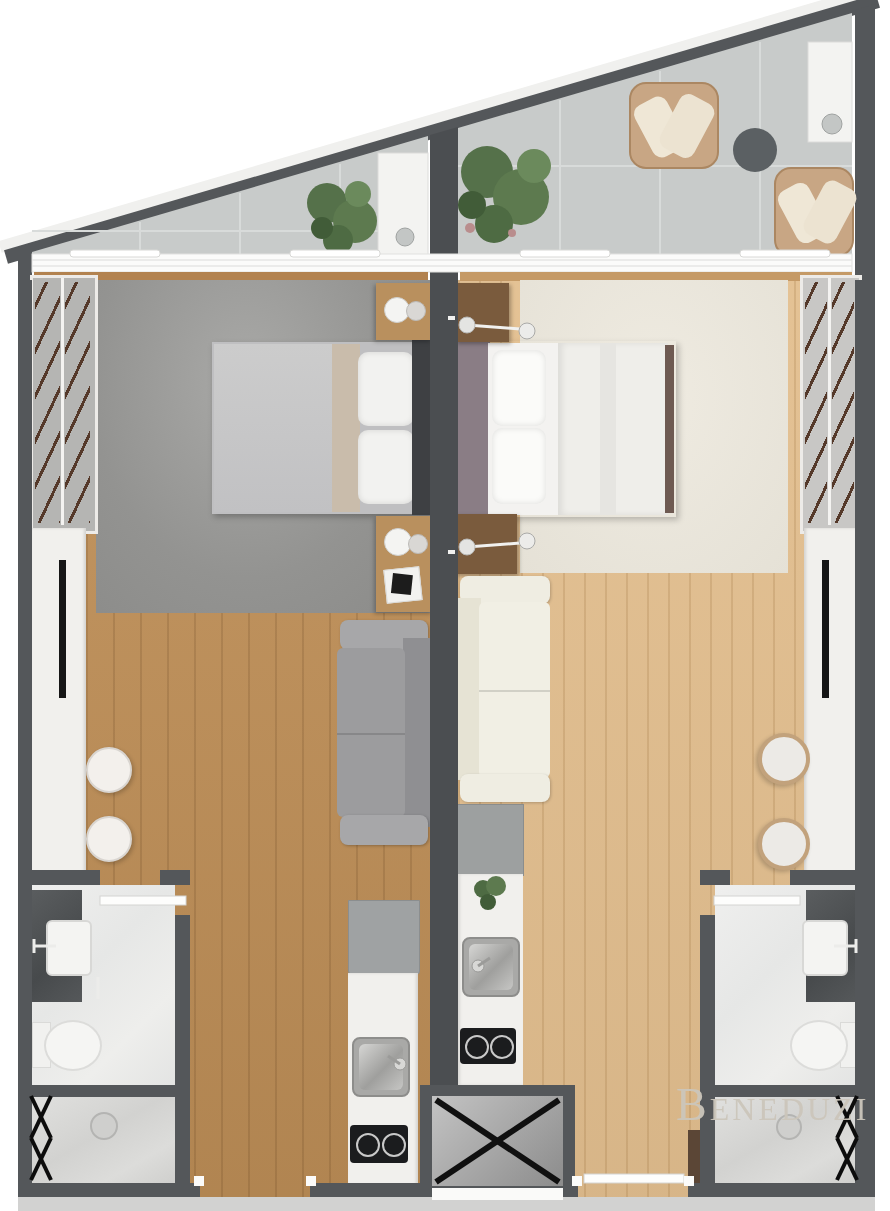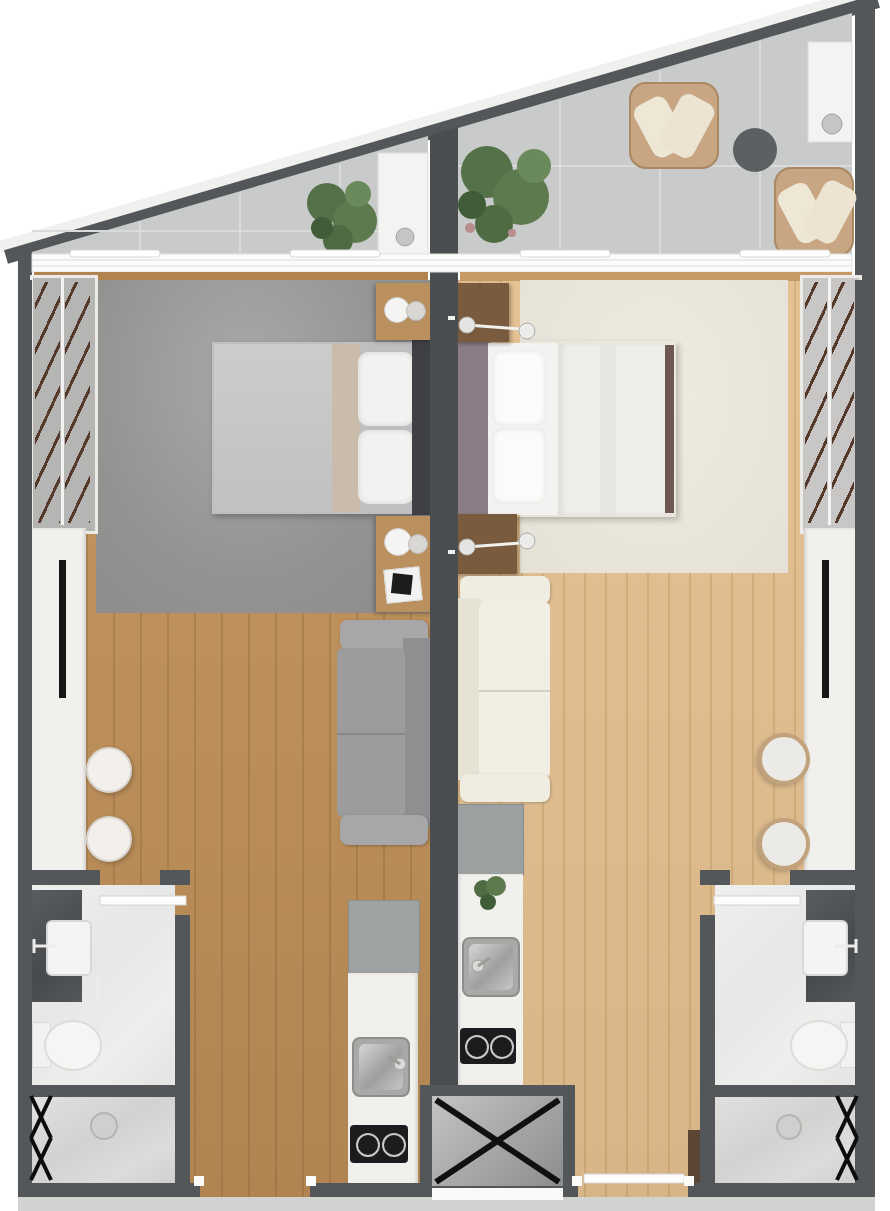--- a/index.html
+++ b/index.html
@@ -315,15 +315,16 @@
     <g fill="#fbfbfa">
       <rect x="194" y="1176" width="10" height="10"></rect>
         <rect x="306" y="1176" width="10" height="10"></rect>
       <rect x="572" y="1176" width="10" height="10"></rect>
         <rect x="684" y="1176" width="10" height="10"></rect>
     </g>
   </svg>
 
 
   <div class="abs brand" style="left:676px;top:1086px;z-index:10;">
+    <div>Beneduzi</div>
   </div>
 
 </div>
 
 </body></html>

